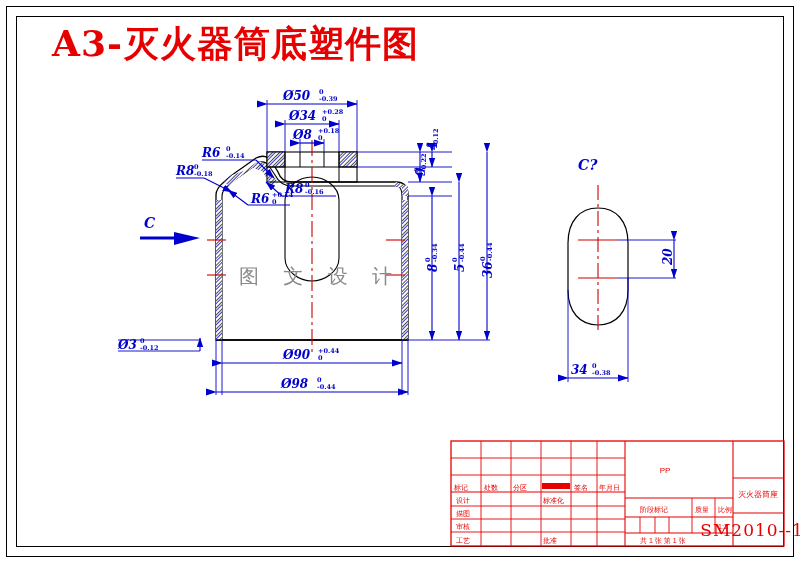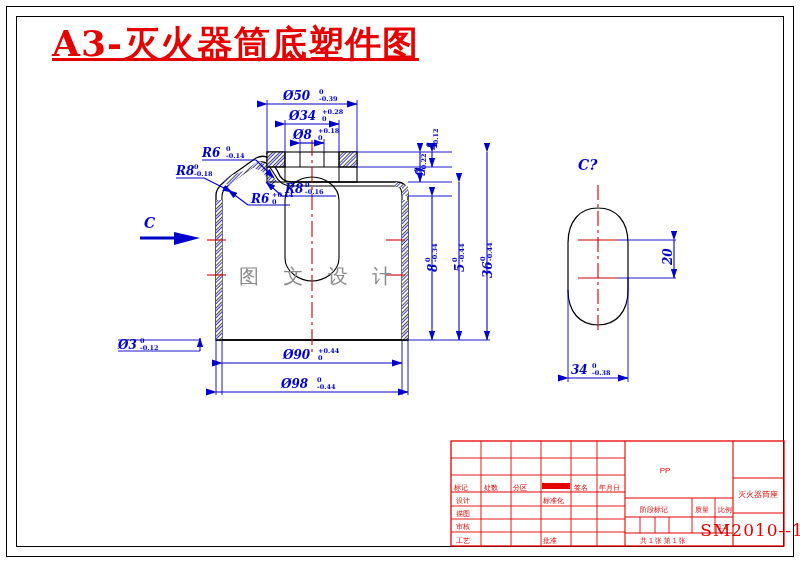--- a/index.html
+++ b/index.html
@@ -1,20 +1,20 @@
 <!DOCTYPE html>
 <html><head>
 <meta charset="utf-8">
 <style>
   html,body{margin:0;padding:0;background:#ffffff;}
   body{width:800px;height:563px;overflow:hidden;font-family:"Liberation Sans",sans-serif;}
   #sheet{position:relative;width:800px;height:563px;background:#fff;}
   .frame-outer{position:absolute;left:6px;top:6px;width:788px;height:551px;border:1.5px solid #000;box-sizing:border-box;}
   .frame-inner{position:absolute;left:16px;top:16px;width:768px;height:531px;border:1.2px solid #000;box-sizing:border-box;}
-  #title{position:absolute;left:52px;top:20px;color:#e60000;font-family:"DejaVu Serif",serif;font-weight:bold;font-size:36px;letter-spacing:1px;white-space:nowrap;text-decoration:underline;}
+  #title{position:absolute;left:52px;top:20px;color:#e60000;font-family:"DejaVu Serif",serif;font-weight:bold;font-size:36px;letter-spacing:1px;white-space:nowrap;}
   svg.draw{position:absolute;left:0;top:0;width:800px;height:563px;overflow:visible;}
   .dim{fill:#0000cc;font-family:"DejaVu Serif",serif;font-style:italic;font-weight:bold;font-size:12px;}
   .tol{fill:#0000cc;font-family:"DejaVu Serif",serif;font-weight:bold;font-size:6.5px;font-style:normal;}
   .secl{fill:#0000cc;font-family:"DejaVu Serif",serif;font-style:italic;font-weight:bold;font-size:14px;}
   .tbtxt{fill:#e60000;font-family:"Liberation Sans",sans-serif;font-size:7px;}
   .tbtxt2{fill:#e60000;font-family:"Liberation Sans",sans-serif;font-size:8px;}
   .tbnum{fill:#e60000;font-family:"DejaVu Serif",serif;font-size:17px;letter-spacing:1px;}
   .wm{fill:#8a8a8a;font-family:"DejaVu Sans",sans-serif;font-size:20px;letter-spacing:9px;}
 </style>
 </head>

